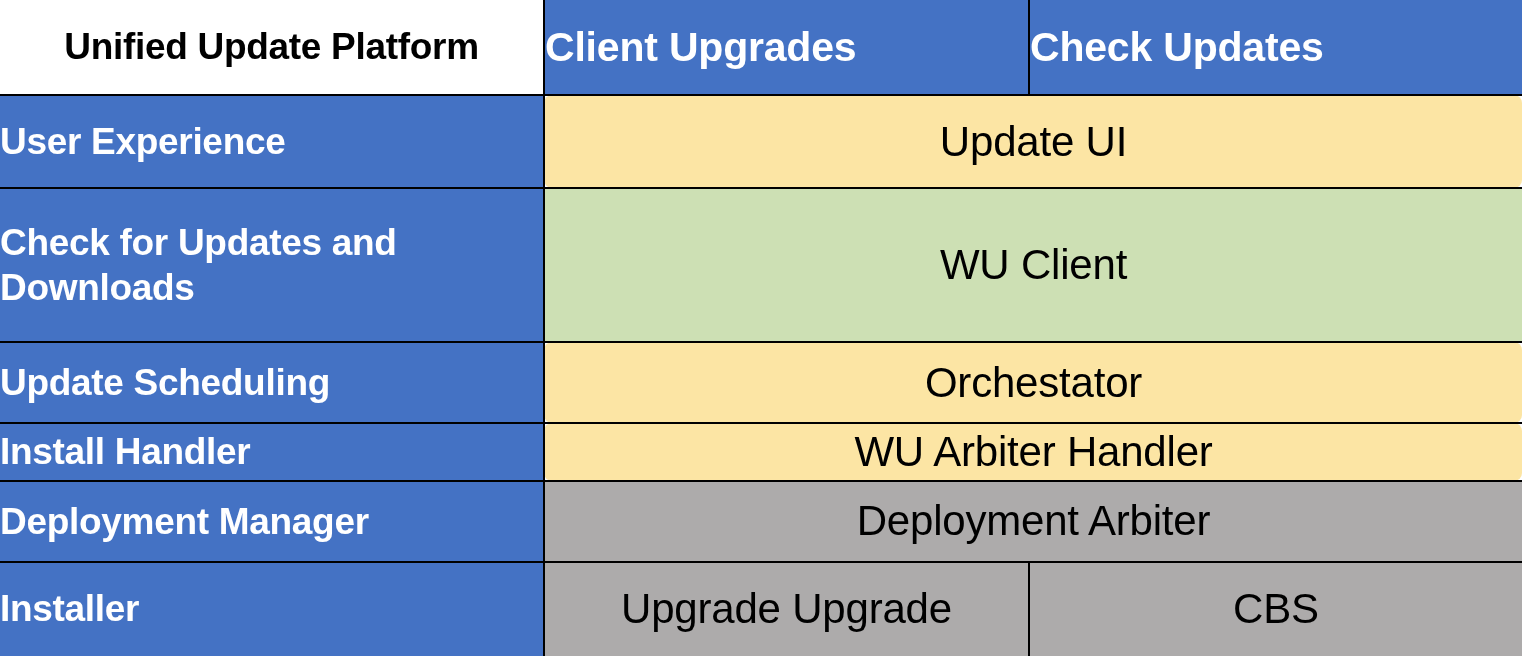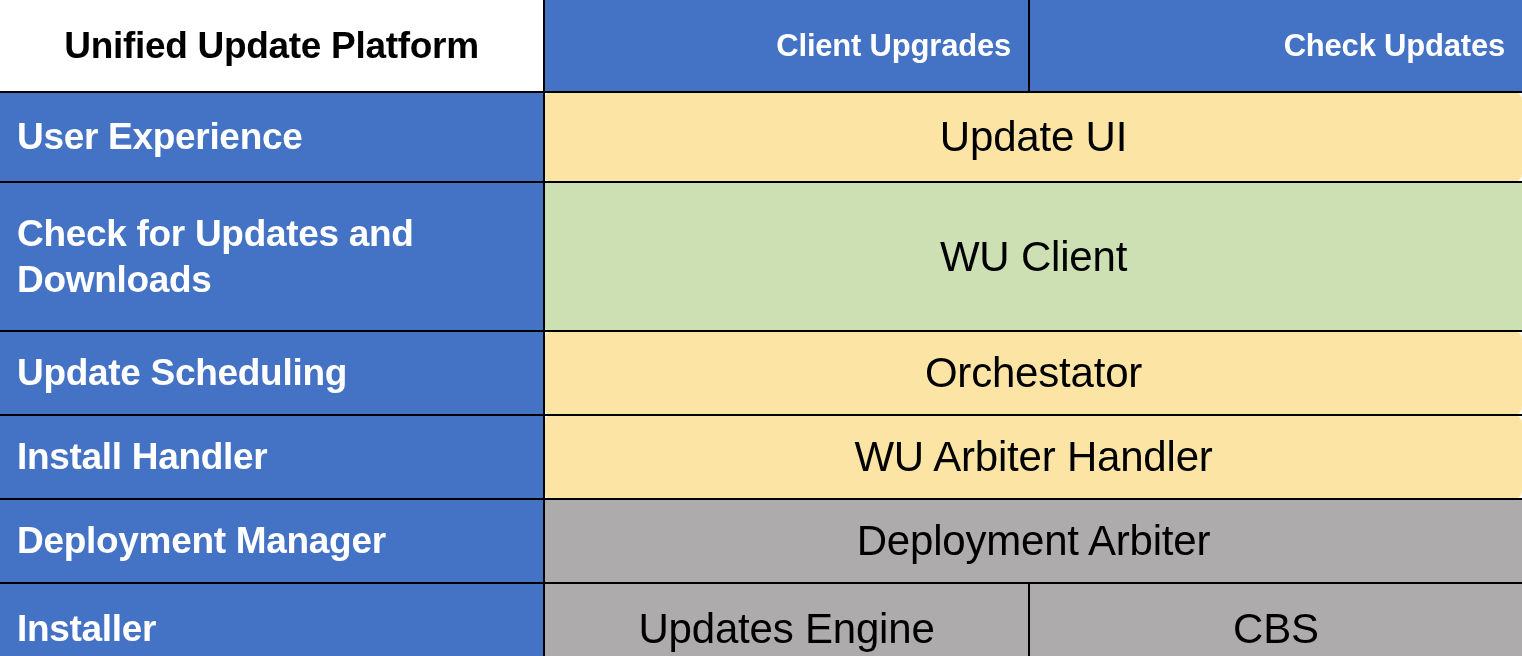--- a/index.html
+++ b/index.html
@@ -16,21 +16,21 @@
 
   .uup-table {
     width: 1522px;
     height: 656px;
     border-collapse: collapse;
     table-layout: fixed;
   }
 
   .uup-table td {
     border: 2px solid #000000;
-    padding: 17px;
+    padding: 0;
     vertical-align: middle;
     box-sizing: border-box;
   }
 
   
   .title-cell {
     background: #ffffff;
     border-top: none !important;
     border-left: none !important;
     color: #000000;
@@ -39,22 +39,22 @@
     text-align: center;
     letter-spacing: -0.3px;
     padding: 0 6px;
   }
 
   
   .header-cell {
     background: #4472C4;
     color: #ffffff;
     font-weight: bold;
-    font-size: 31px;
-    text-align: right;
+    font-size: 41px;
+    text-align: left;
     border-top: none !important;
     letter-spacing: -0.2px;
   }
   .header-cell.last {
     border-right: none !important;
   }
 
   
   .row-label {
     background: #4472C4;
@@ -128,17 +128,17 @@
     <td class="content-cell fill-yellow right-edge" colspan="2">WU Arbiter Handler</td>
   </tr>
 
   <tr style="height:78px">
     <td class="row-label">Deployment Manager</td>
     <td class="content-cell fill-gray right-edge" colspan="2">Deployment Arbiter</td>
   </tr>
 
   <tr style="height:91px">
     <td class="row-label bottom">Installer</td>
-    <td class="content-cell fill-gray bottom-edge">Updates Engine</td>
+    <td class="content-cell fill-gray bottom-edge">Upgrade Upgrade</td>
     <td class="content-cell fill-gray right-edge bottom-edge">CBS</td>
   </tr>
 </tbody>
   </table>
 
 </body></html>

